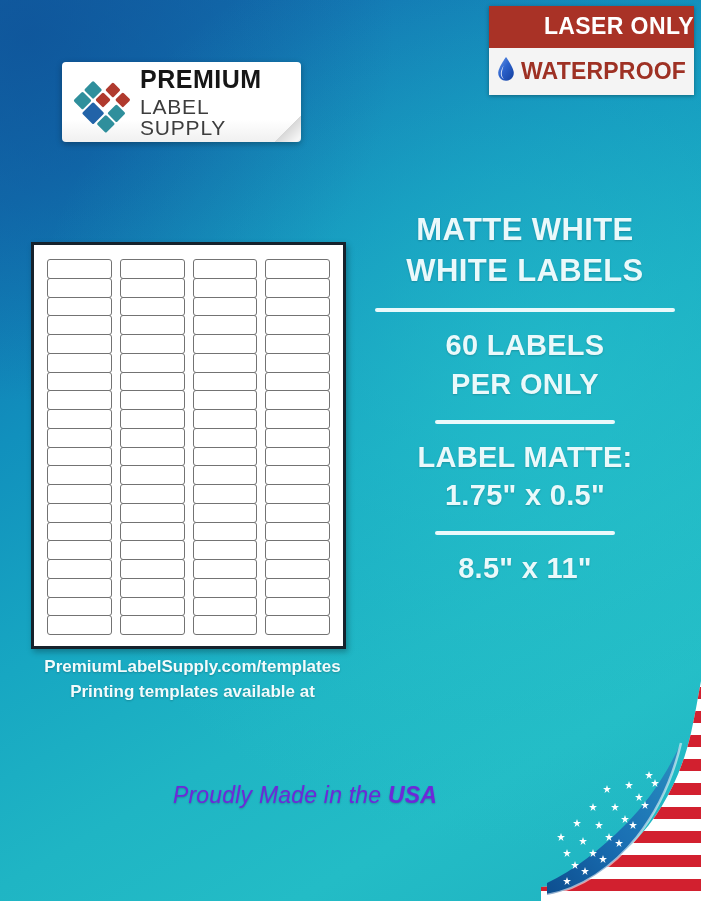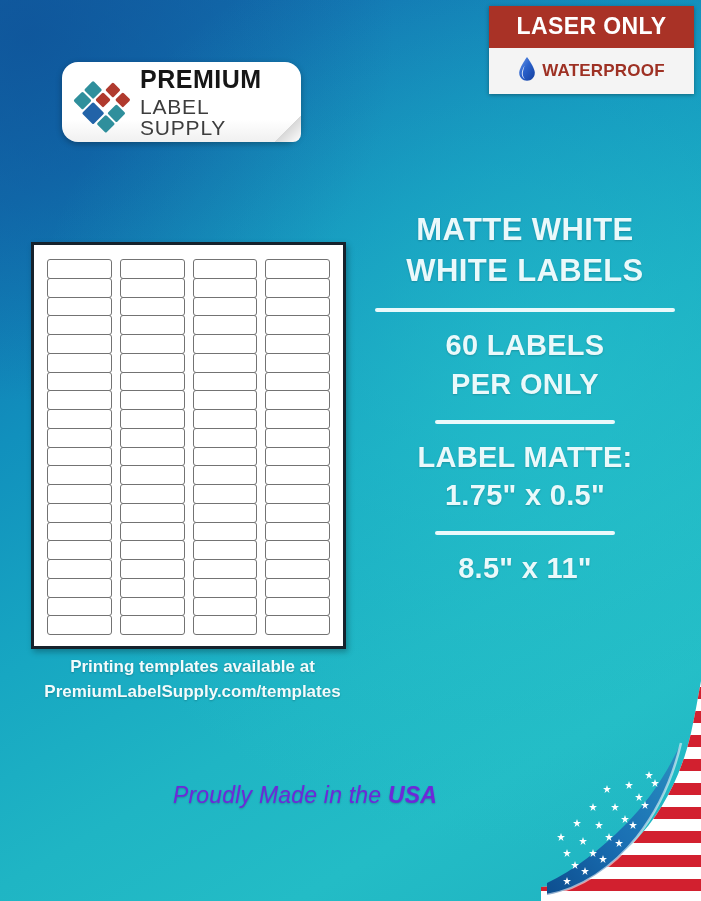--- a/index.html
+++ b/index.html
@@ -53,49 +53,49 @@
     top: 6px;
     width: 205px;
     box-shadow: 0 1px 4px rgba(0,0,0,0.35);
   }
   .badge-laser {
     background: #a93226;
     color: #ffffff;
     font-weight: bold;
     font-size: 23px;
     letter-spacing: 0.4px;
-    text-align: center;
+    text-align: right;
     padding: 9px 0 10px 0;
     line-height: 1;
   }
   .badge-waterproof {
     background: #f4f4f4;
     color: #9e3124;
     font-weight: bold;
-    font-size: 17px;
+    font-size: 23px;
     letter-spacing: 0.2px;
     text-align: right;
     padding: 8px 0 9px 0;
     line-height: 1;
     display: flex;
     align-items: center;
     justify-content: center;
     gap: 6px;
   }
   .drop-icon { display: block; }
 
   
   .logo-card {
     position: absolute;
     left: 62px;
     top: 62px;
     width: 239px;
     height: 80px;
     background: linear-gradient(180deg,#ffffff 0%,#ffffff 72%,#f0f0f0 100%);
-    border-radius: 16px;
+    border-radius: 4px;
     box-shadow: 0 2px 6px rgba(0,0,0,0.30);
     display: flex;
     align-items: center;
     padding-left: 10px;
     box-sizing: border-box;
   }
   .logo-mark { width: 62px; height: 62px; flex: 0 0 auto; }
   .logo-words {
     margin-left: 6px;
     display: flex;
@@ -400,22 +400,22 @@
 
     <div class="rule mid2"></div>
 
     <div class="spec">
       <div>8.5" x 11"</div>
     </div>
 
   </div>
 
   <div class="templates-note">
+    <div>PremiumLabelSupply.com/templates</div>
     <div>Printing templates available at</div>
-    <div>PremiumLabelSupply.com/templates</div>
   </div>
 
   <div class="made-usa">
     <span>Proudly Made in the </span><b>USA</b>
   </div>
 
   <div class="flag-corner">
     <svg width="160" height="220" viewBox="0 0 160 220" aria-hidden="true">
       <defs>
         <clipPath id="curlclip">

